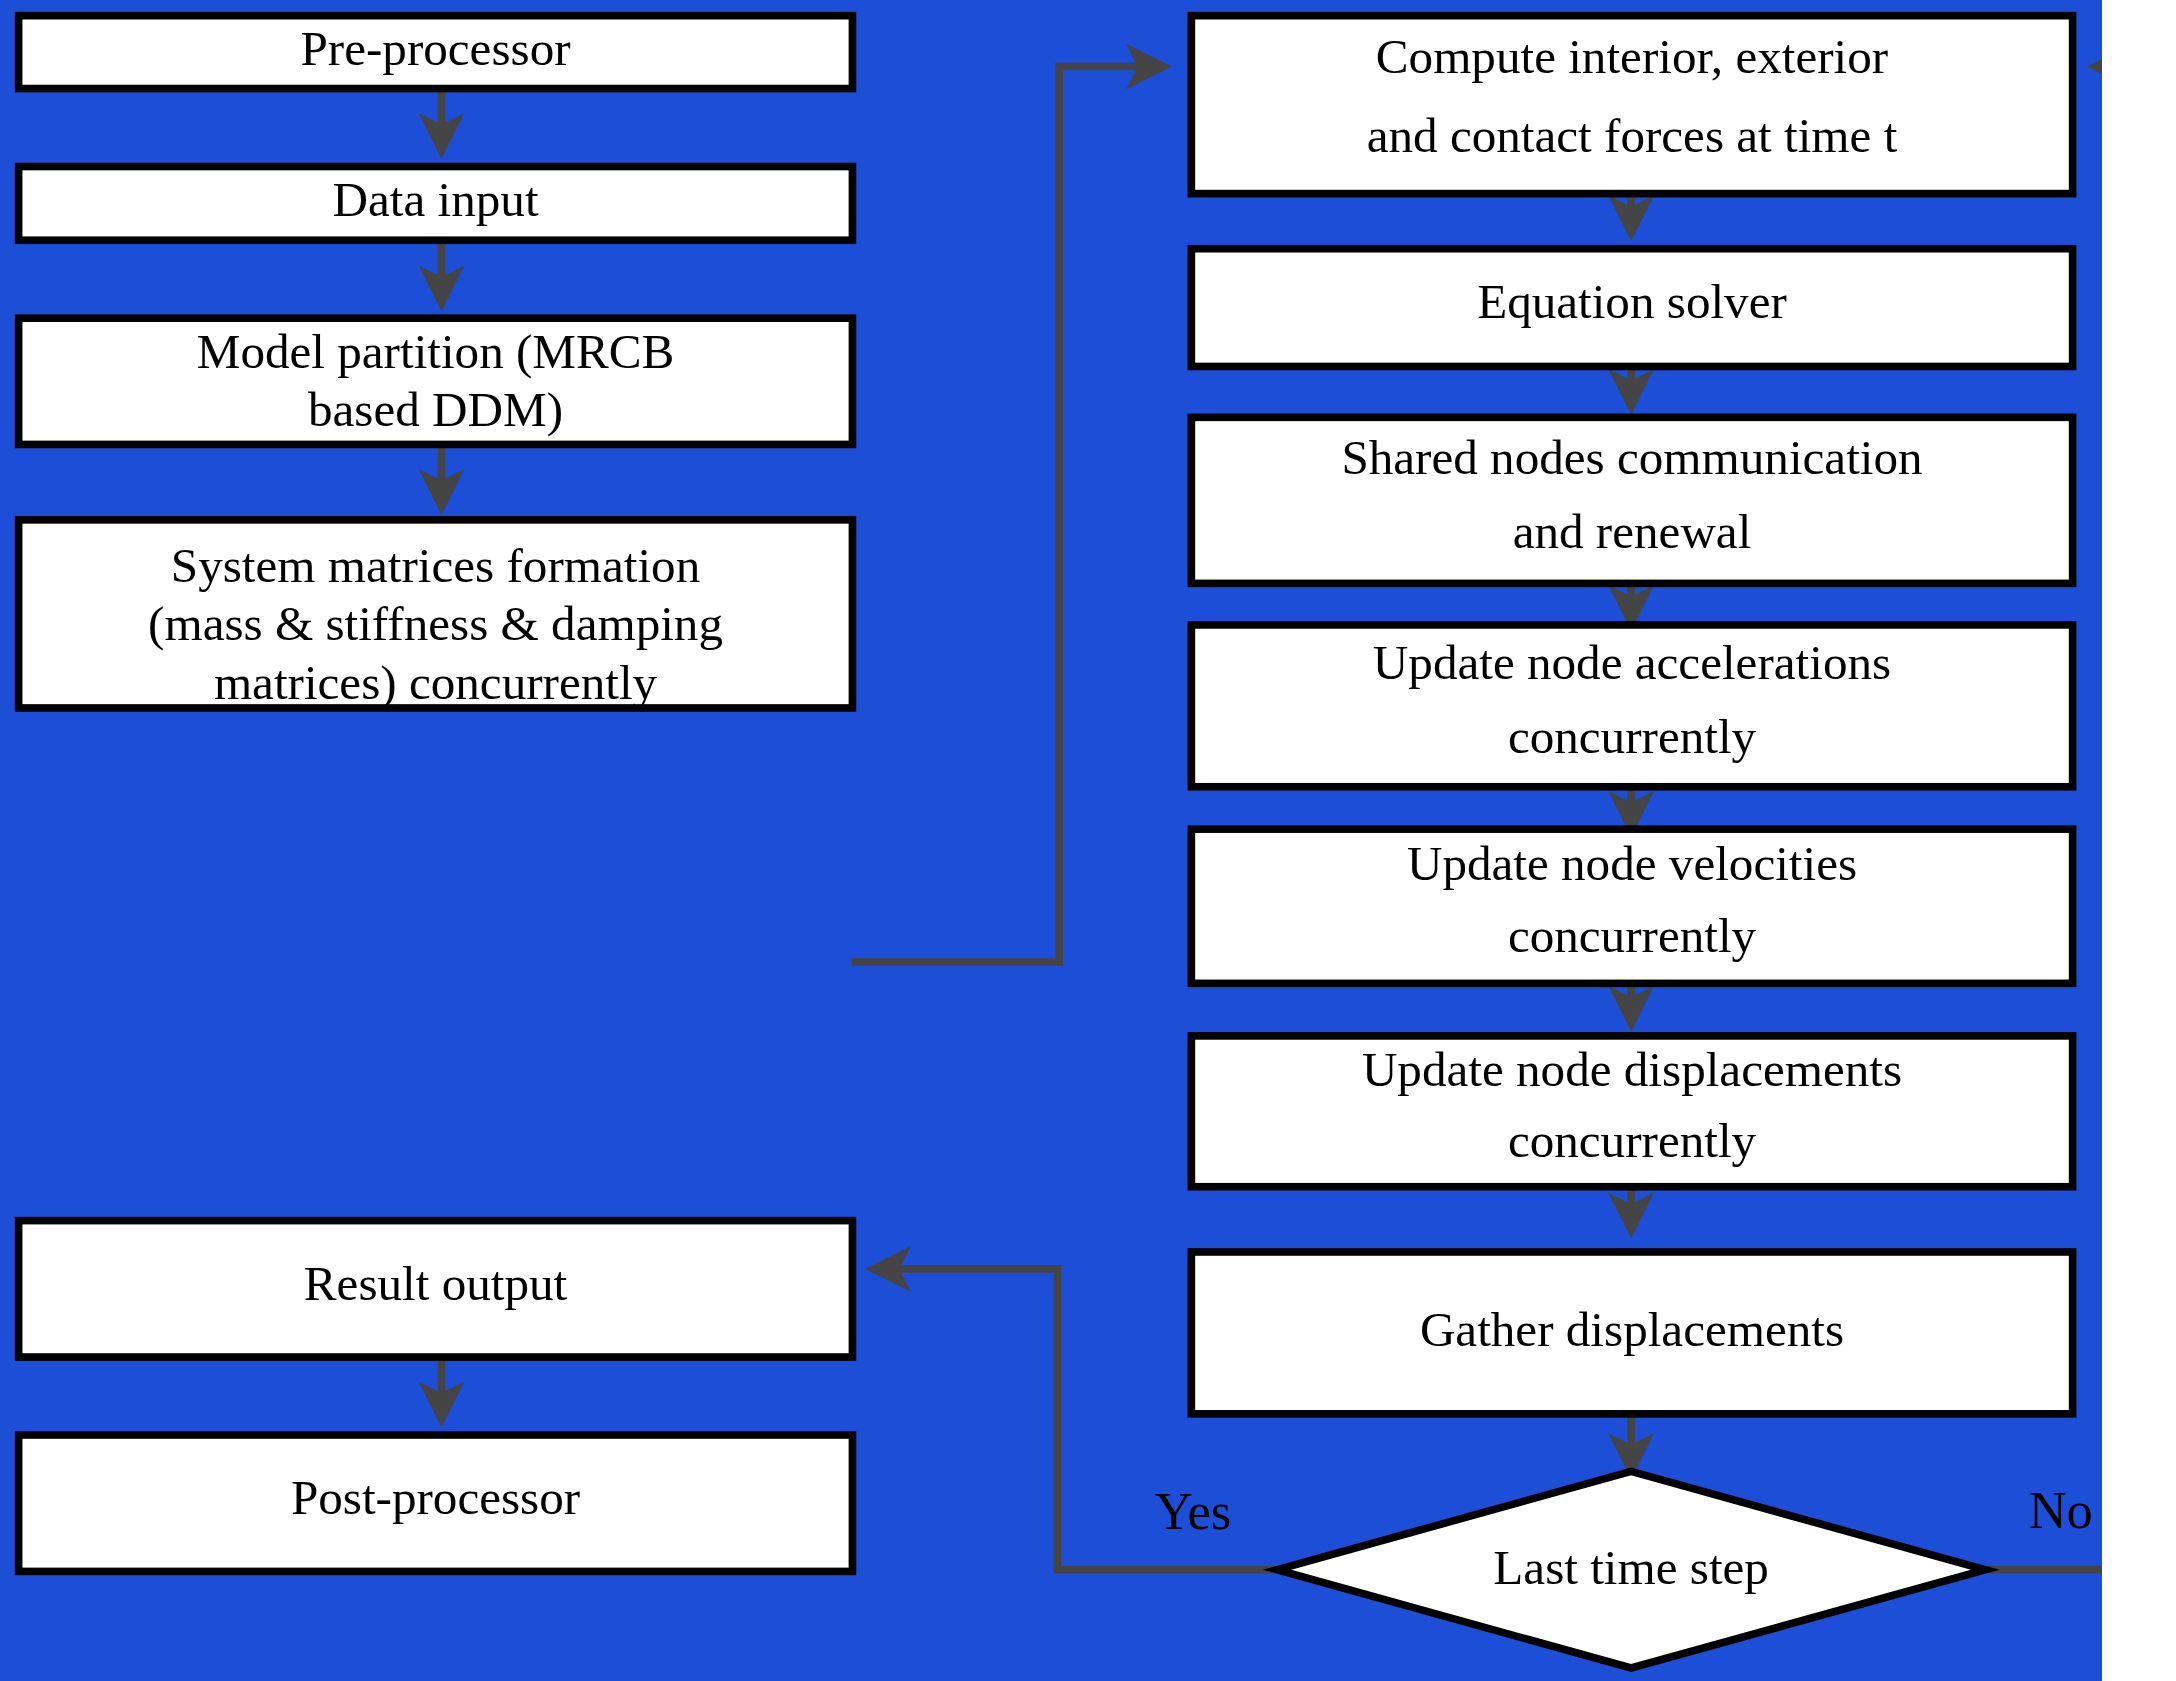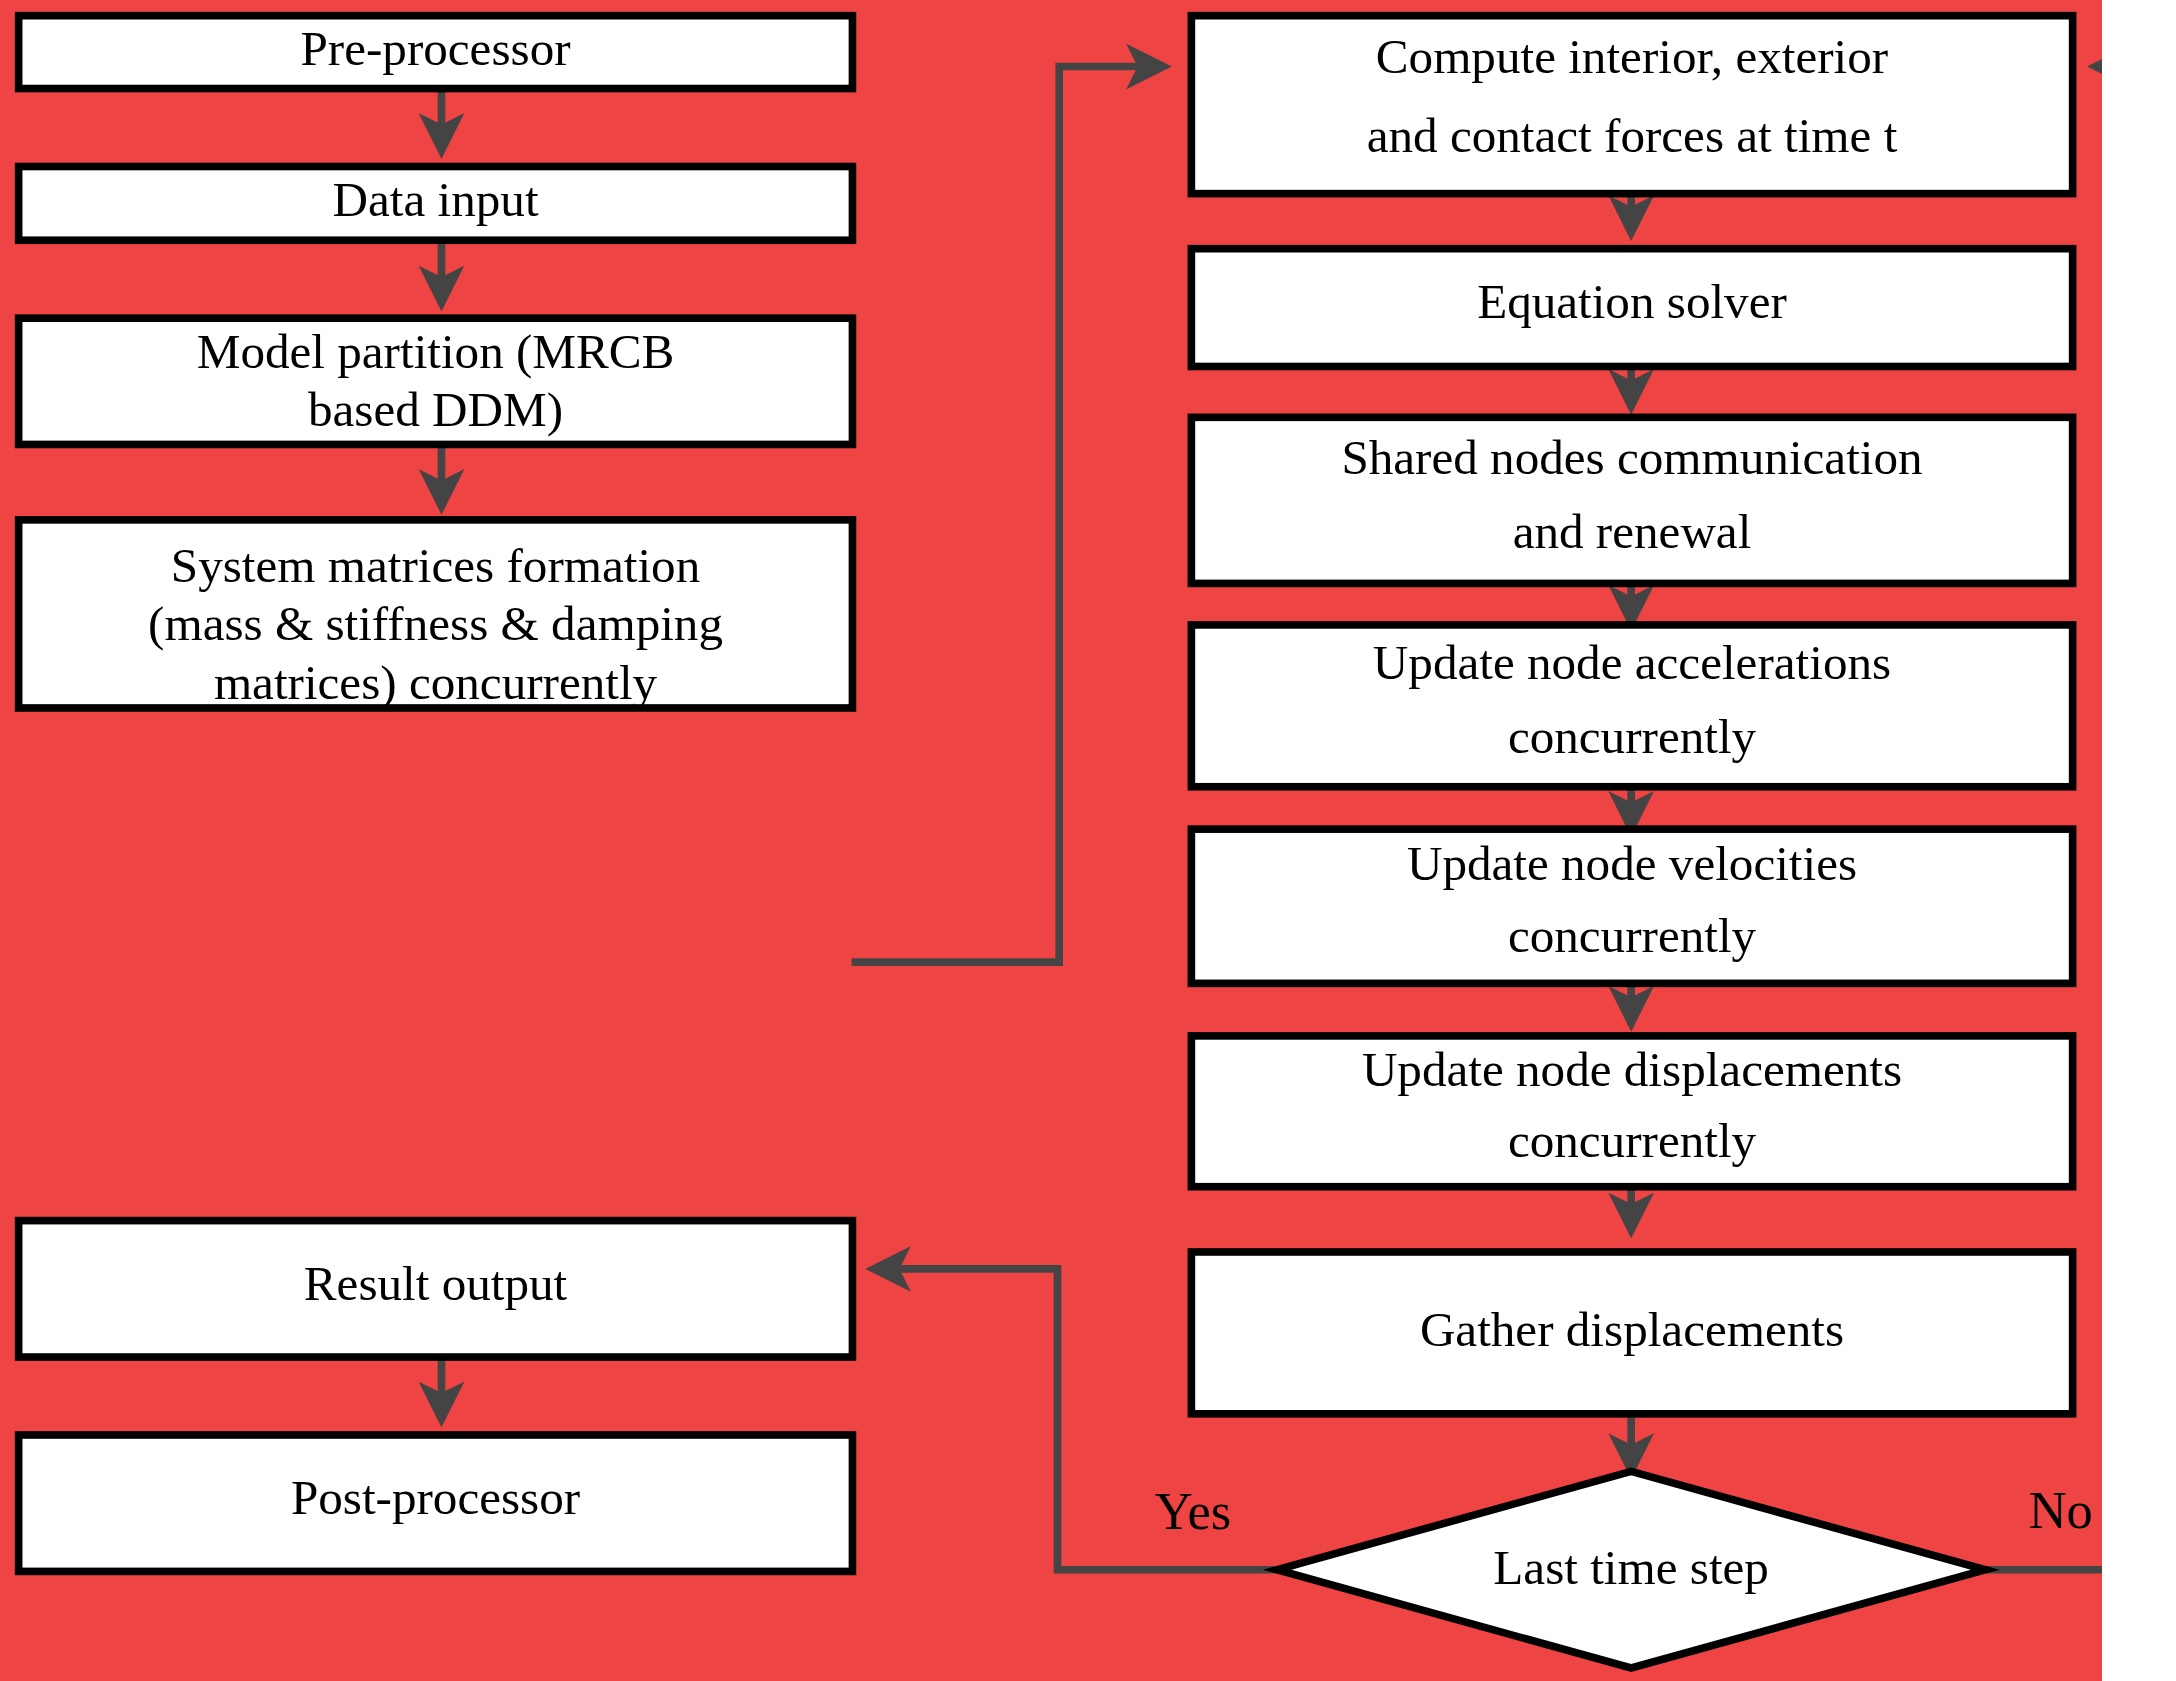--- a/index.html
+++ b/index.html
@@ -8,21 +8,21 @@
     padding: 0;
     background: #ffffff;
   }
   body {
     font-family: "Liberation Serif", "DejaVu Serif", serif;
   }
   #canvas {
     position: relative;
     width: 2102px;
     height: 1682px;
-    background: #ef4444;
+    background: #1d4ed8;
     overflow: hidden;
   }
   svg#flow {
     position: absolute;
     left: 0;
     top: 0;
     width: 2176px;
     height: 1682px;
   }
   .node-box {

